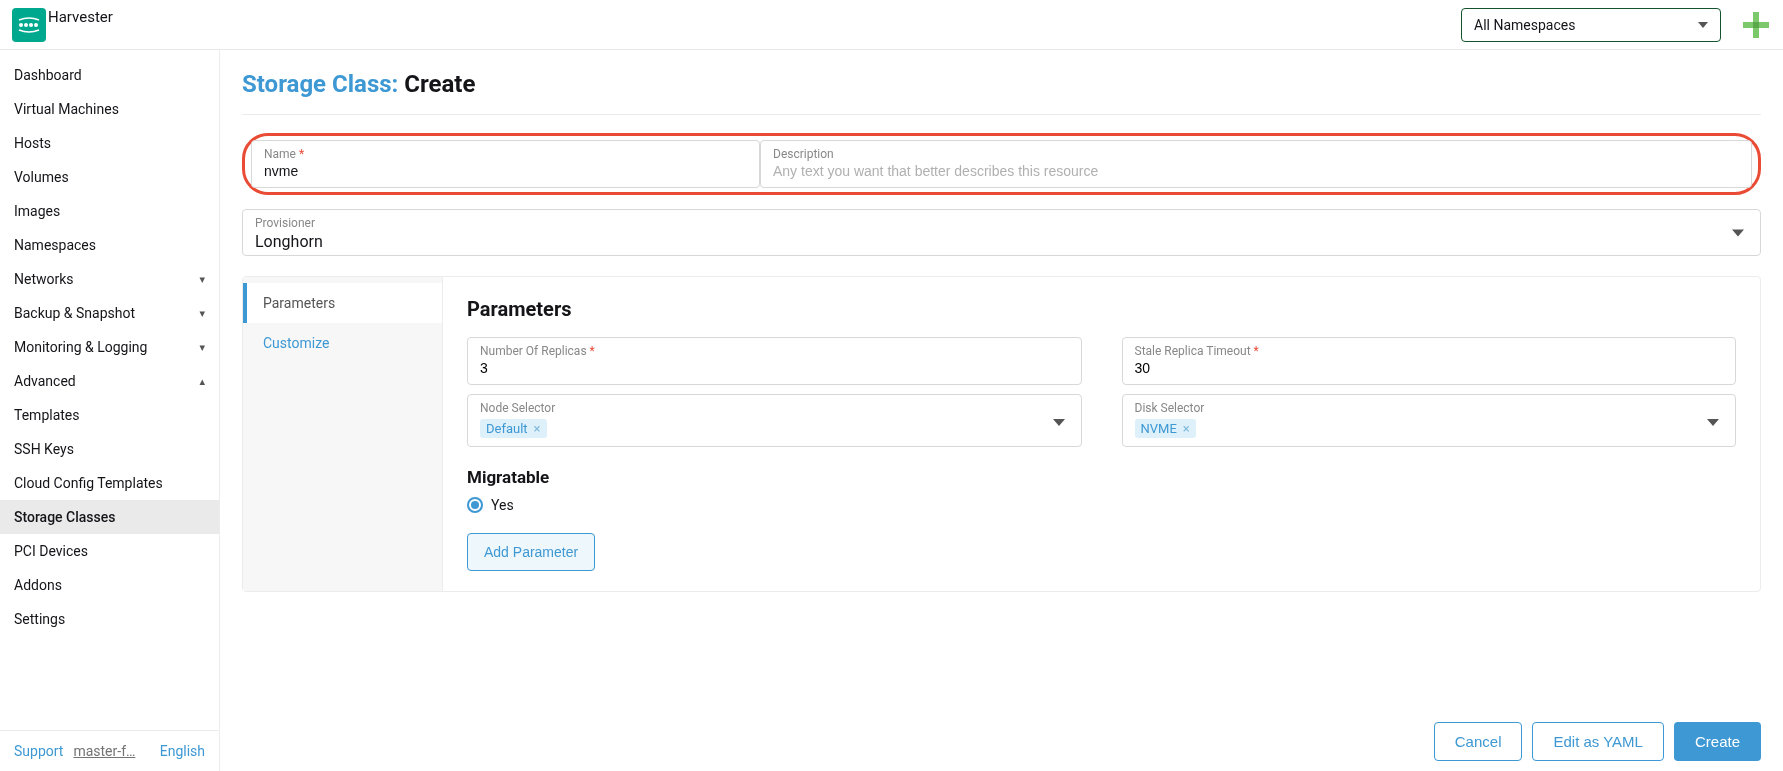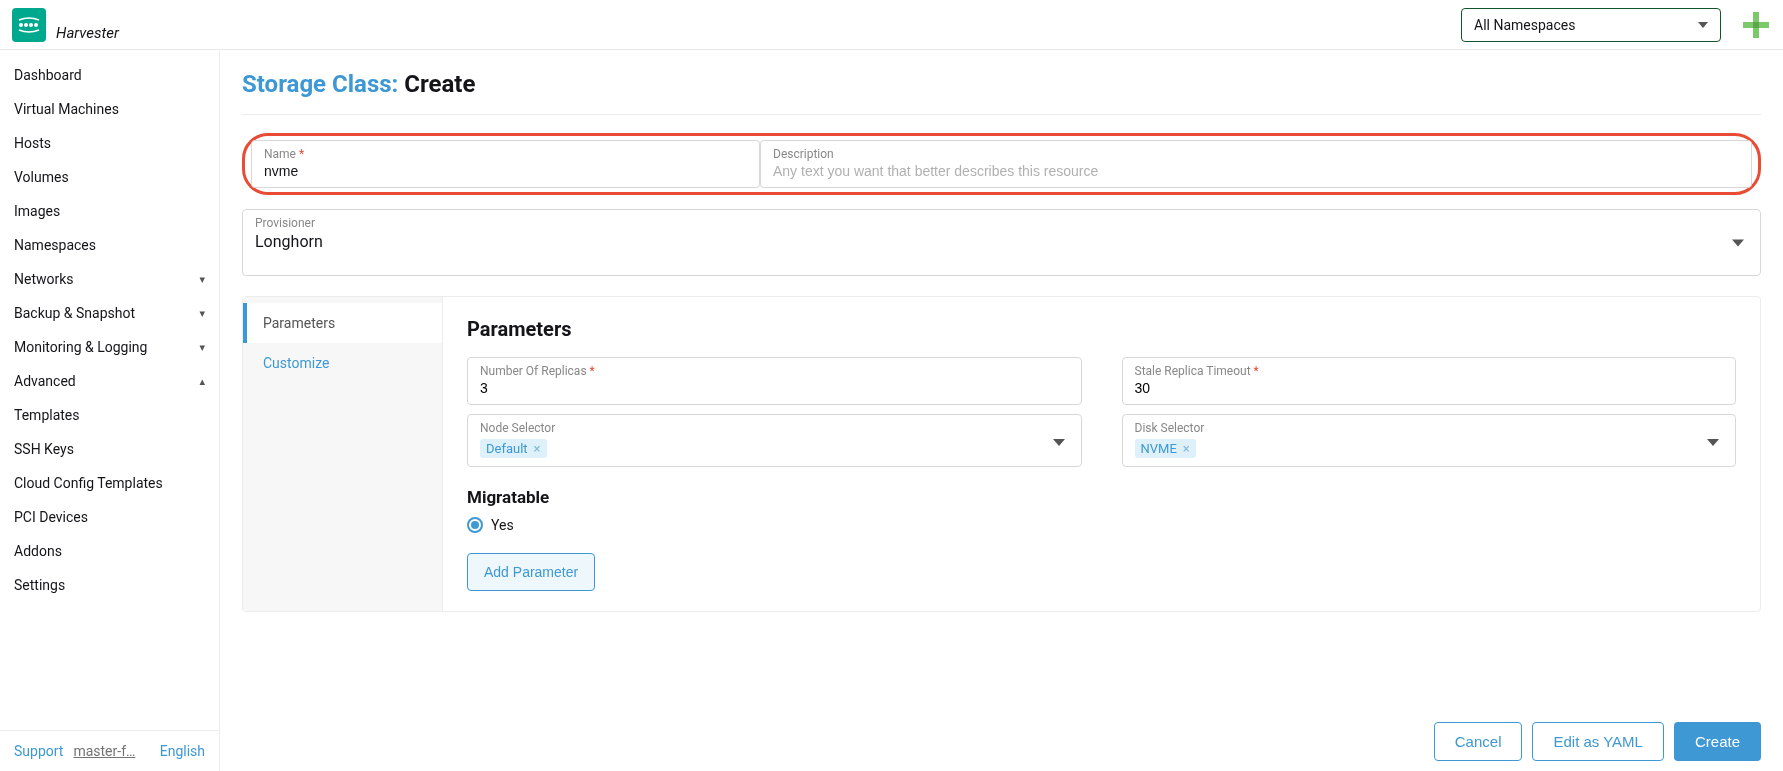--- a/index.html
+++ b/index.html
@@ -14,21 +14,21 @@
     
     
     .header {
       display: flex;
       align-items: center;
       justify-content: space-between;
       padding: 0 12px;
       height: 50px;
       border-bottom: 1px solid #e8e8e8;
     }
-    .header-left { display: flex; align-items: flex-end; gap: 10px; font-style: italic; }
+    .header-left { display: flex; align-items: flex-start; gap: 2px; }
     .logo {
       width: 34px; height: 34px;
       background: #00a88e;
       border-radius: 4px;
       display: flex; align-items: center; justify-content: center;
     }
     .logo svg { fill: #fff; }
     .brand { font-size: 15px; color: #141419; }
     .header-right { display: flex; align-items: center; gap: 20px; }
     .ns-select {
@@ -127,21 +127,21 @@
     .labeled-input .lbl { font-size: 12px; color: #888; }
     .labeled-input .req { color: #e94b35; }
     .labeled-input input {
       border: none; outline: none; font-size: 14px; background: transparent; color: #141419;
     }
     .labeled-input input::placeholder { color: #b0b0b0; }
 
     .labeled-select {
       border: 1px solid #d8d8d8;
       border-radius: 4px;
-      padding: 6px 12px 24px 12px;
+      padding: 6px 12px 4px 12px;
       display: flex;
       flex-direction: column;
       gap: 2px;
       position: relative;
       cursor: pointer;
       background: #fff;
       margin-bottom: 20px;
     }
     .labeled-select .lbl { font-size: 12px; color: #888; }
     .labeled-select .val { font-size: 16px; }
@@ -355,20 +355,23 @@
             <span class="chevron">▴</span>
           </div>
         <div class="nav-item sub">
             <span>Templates</span>
           </div>
         <div class="nav-item sub">
             <span>SSH Keys</span>
           </div>
         <div class="nav-item sub">
             <span>Cloud Config Templates</span>
+          </div>
+        <div class="nav-item sub active">
+            <span>Storage Classes</span>
           </div>
         <div class="nav-item sub">
             <span>PCI Devices</span>
           </div>
         <div class="nav-item sub">
             <span>Addons</span>
           </div>
         <div class="nav-item sub">
             <span>Settings</span>
           </div>

